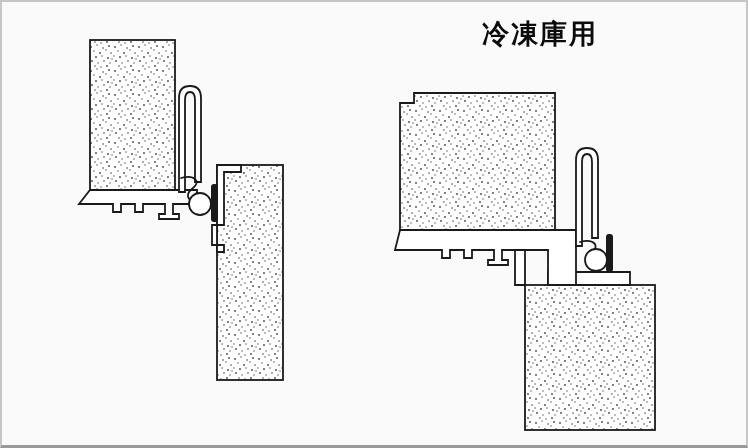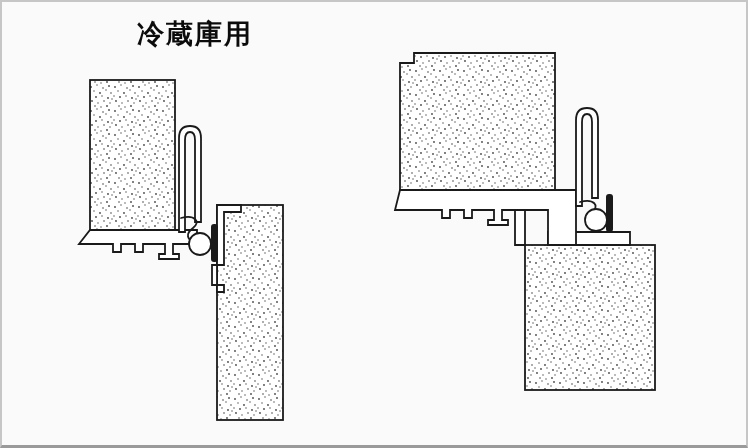--- a/index.html
+++ b/index.html
@@ -38,21 +38,20 @@
   .outline { stroke: #1a1a1a; stroke-width: 1.8; }
   .wh { fill: #ffffff; stroke: #1a1a1a; stroke-width: 1.8; stroke-linejoin: miter; }
   .ln { fill: none; stroke: #1a1a1a; stroke-width: 1.8; stroke-linecap: round; }
 </style>
 </head>
 <body>
 
 <div class="frame">
 
   <figure class="fig fig-left">
-    <figcaption>冷蔵庫用</figcaption>
     <svg width="260" height="380" viewBox="0 0 260 380" role="img" aria-label="冷蔵庫用">
       <defs>
         <pattern id="stip-a" patternUnits="userSpaceOnUse" width="24" height="24">
           <rect width="24" height="24" fill="#ffffff"></rect>
           <g fill="#474747">
             <circle cx="2" cy="3" r="0.9"></circle>
               <circle cx="8" cy="1" r="0.7"></circle>
               <circle cx="14" cy="4" r="0.8"></circle>
             <circle cx="20" cy="2" r="0.9"></circle>
               <circle cx="5" cy="7" r="0.7"></circle>
@@ -87,20 +86,21 @@
 
       <path class="ln" d="M116,158 C130,154 136,162 128,168 C120,174 122,180 130,182"></path>
 
       <circle cx="135" cy="184" r="11" class="wh"></circle>
 
       <rect x="146" y="164" width="7" height="38" rx="3" fill="#1a1a1a"></rect>
     </svg>
   </figure>
 
   <figure class="fig fig-right">
+    <figcaption>冷凍庫用</figcaption>
     <svg width="300" height="380" viewBox="0 0 300 380" role="img" aria-label="冷凍庫用">
       <defs>
         <pattern id="stip-b" patternUnits="userSpaceOnUse" width="24" height="24">
           <rect width="24" height="24" fill="#ffffff"></rect>
           <g fill="#474747">
             <circle cx="2" cy="3" r="0.9"></circle>
               <circle cx="8" cy="1" r="0.7"></circle>
               <circle cx="14" cy="4" r="0.8"></circle>
             <circle cx="20" c2="2" cy="2" r="0.9"></circle>
               <circle cx="5" cy="7" r="0.7"></circle>

